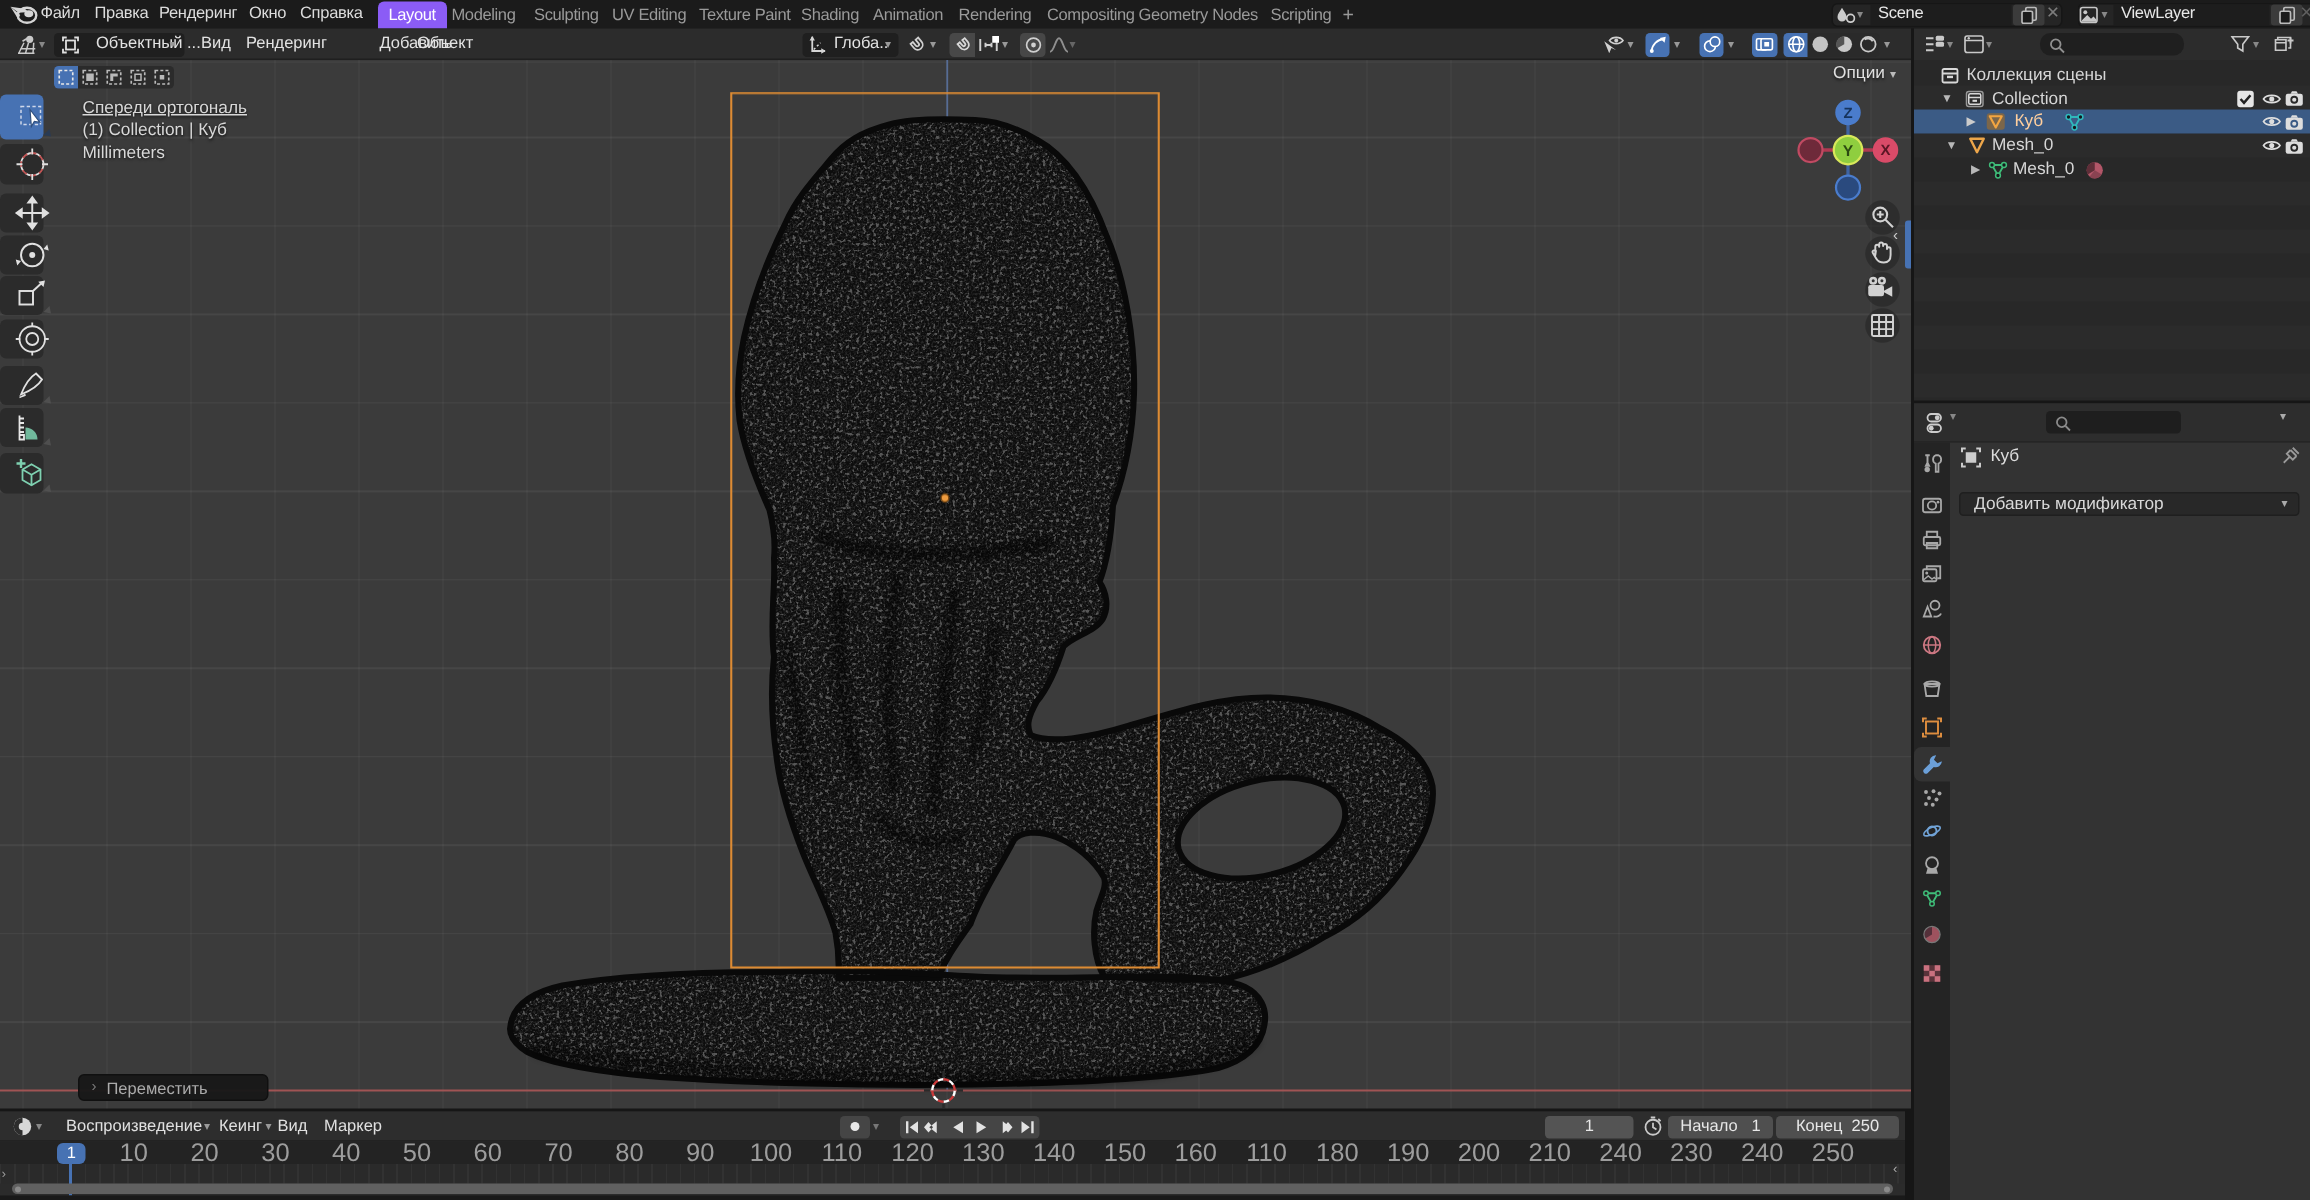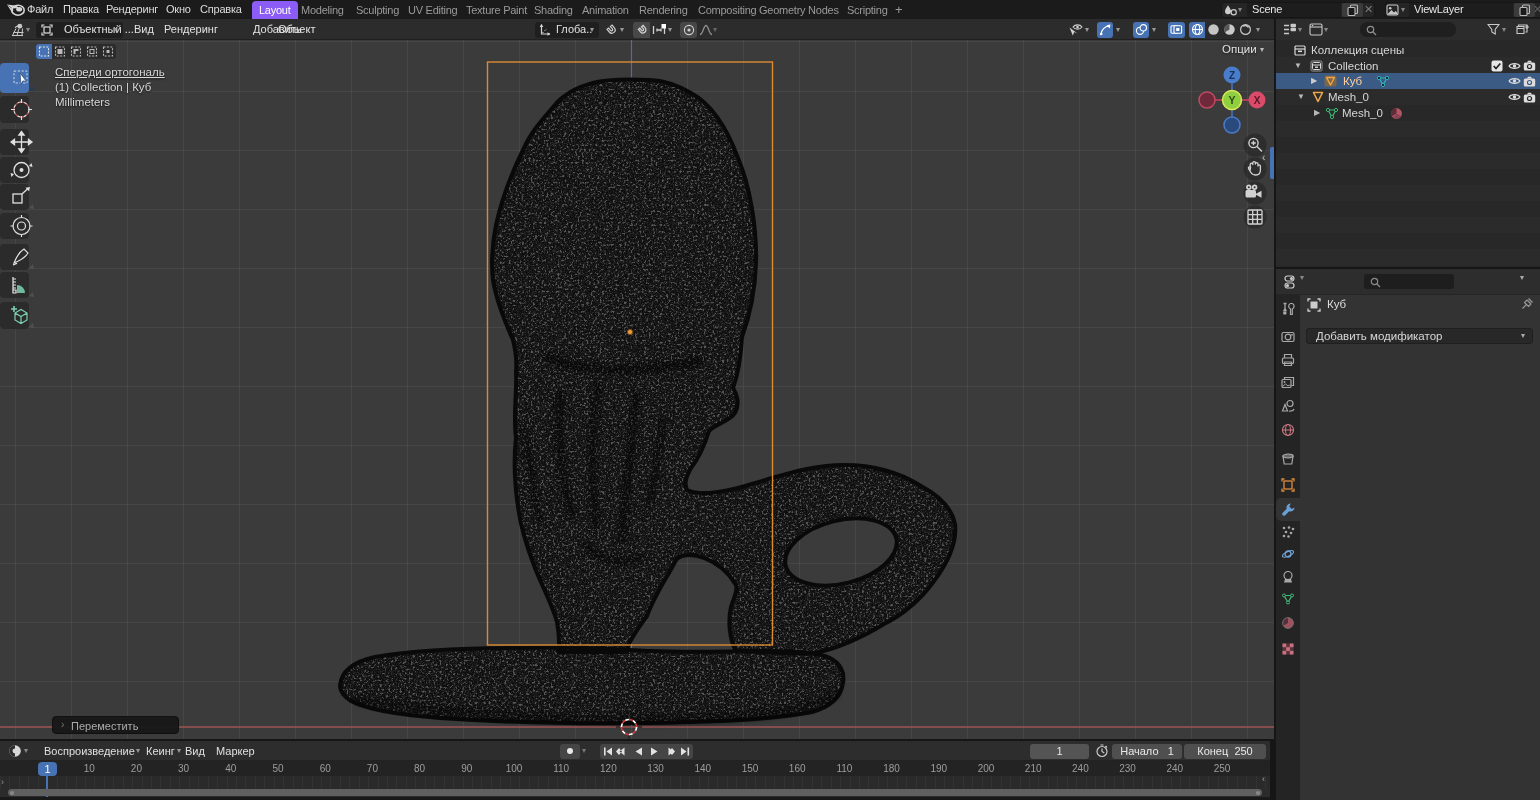--- a/index.html
+++ b/index.html
@@ -23,21 +23,21 @@
 .toolbtn { position:absolute; left:0; width:29px; height:27px; background:#2b2b2b; border-radius:4px; }
 .toolbtn.blue { background:#4772b3; }
 .outliner { left:1276px; top:40px; width:264px; height:227px; background:#282828; }
 .orow { position:absolute; left:0; width:264px; height:16px; font-size:11.5px; color:#d6d6d6; line-height:16px; }
 .props { left:1276px; top:269px; width:264px; height:531px; background:#333333; }
 .propshead { position:absolute; left:0; top:0; width:264px; height:26px; background:#2d2d2d; border-bottom:1px solid #252525;}
 .tabstrip { position:absolute; left:0; top:26px; width:24px; height:505px; background:#242424; }
 .timeline { left:0; top:741px; width:1270px; height:59px; background:#2b2b2b; }
 .tlh { position:absolute; left:0; top:0; width:1270px; height:20px; background:#2d2d2d; border-bottom:1px solid #222; }
 .ruler { position:absolute; left:0; top:20px; width:1270px; height:15px; background:#232323; }
-.rlabel { position:absolute; top:0; height:15px; line-height:15px; font-size:10px; color:#9d9d9d; transform:translateX(-50%); }
+.rlabel { position:absolute; top:0; height:15px; line-height:15px; font-size:17px; color:#9d9d9d; transform:translateX(-50%); }
 .fielden { position:absolute; height:15px; background:#545454; border-radius:3px; font-size:11px; color:#e8e8e8; line-height:15px; text-align:center; }
 svg { display:block; }
 </style>
 </head>
 <body>
 
 <div class="abs topbar" id="topbar">
   <svg class="abs" style="left:6px;top:2px" width="20" height="15" viewBox="0 0 20 15">
     <ellipse cx="12" cy="8.2" rx="6.2" ry="5" fill="none" stroke="#d5d5d5" stroke-width="1.6"></ellipse>
     <ellipse cx="13.2" cy="7.2" rx="3" ry="2.3" fill="#d5d5d5"></ellipse>

